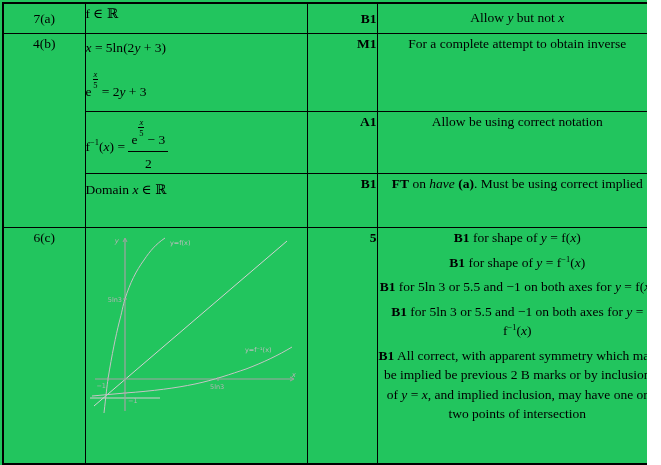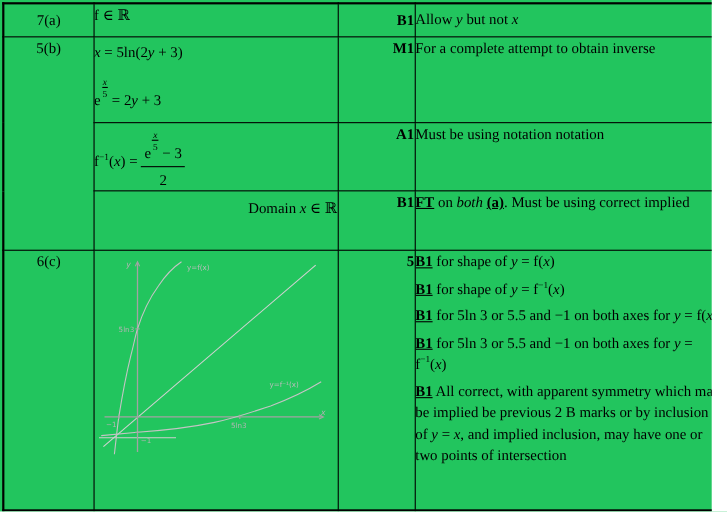--- a/index.html
+++ b/index.html
@@ -5,39 +5,39 @@
   html,body{margin:0;padding:0;background:#fff;}
   #page{width:647px;height:465px;background:#22c55e;position:relative;overflow:hidden;
         font-family:"Liberation Serif","DejaVu Serif","DejaVu Sans",serif;color:#000;}
   table.ms{border-collapse:collapse;table-layout:fixed;width:657px;margin:2px 0 0 2px;
            border:2px solid #000;}
   table.ms td{border:1px solid #000;vertical-align:top;font-size:13.5px;line-height:19px;
               padding:0;overflow:hidden;}
   td.qcell{text-align:center;padding-top:8px;}
   td.workcell{padding:6px 6px 4px 10px;}
   td.markcell{text-align:right;font-weight:bold;padding:7px 5px 0 0;}
-  td.commentcell{padding:5px 6px 4px 8px;}
+  td.commentcell{padding:5px 6px 4px 8px;text-align:center;}
   .eq{white-space:nowrap;}
   .eq1{margin-top:4px;}
   .eq2{margin-top:13px;}
   
   .supfrac{display:inline-block;vertical-align:7px;text-align:center;font-size:8.5px;
            line-height:1;margin-left:1px;}
   .supfrac .num{display:block;border-bottom:0.8px solid #000;padding:0 1px 1px 1px;font-style:italic;}
   .supfrac .den{display:block;padding-top:1px;}
   
   .frac{display:inline-block;vertical-align:middle;text-align:center;margin-top:-4px;}
   .frac .fnum{display:block;border-bottom:1px solid #000;padding:0 3px 3px 3px;}
   .frac .fden{display:block;padding-top:2px;}
   .isup{vertical-align:super;font-size:8.5px;line-height:0;}
   .run-i{font-style:italic;}
-  .run-b{font-weight:bold;text-decoration:underline;}
+  .run-b{font-weight:bold;}
   .run-sup{vertical-align:super;font-size:0.62em;line-height:0;}
   .a1eq{margin-top:10px;}
-  .domline{margin-top:6px;text-align:right;}
+  .domline{margin-top:6px;}
   .bline{margin-bottom:5px;}
   .c7c div{line-height:19.5px;}
   svg text{font-family:"DejaVu Sans",sans-serif;}
 </style>
 </head>
 <body>
 
 <div id="page">
   <table class="ms">
     <colgroup>
@@ -58,21 +58,21 @@
       <td class="markcell" style="padding-top:5px">
         <span>B1</span>
       </td>
       <td class="commentcell" style="padding-top:4px">
         <span><span>Allow </span><span class="run-i">y</span><span> but not </span><span class="run-i">x</span></span>
       </td>
     </tr>
 
     <tr style="height:78px">
       <td class="qcell" rowspan="3">
-        <span>5(b)</span>
+        <span>4(b)</span>
       </td>
       <td class="workcell">
         <div class="eq eq1">
           <span><span class="run-i">x</span><span> = 5ln</span><span>(2</span><span class="run-i">y</span><span> + 3)</span></span>
         </div>
         <div class="eq eq2">
           <span>e</span><span class="supfrac"><span class="num">x</span><span class="den">5</span></span><span><span> = 2</span><span class="run-i">y</span><span> + 3</span></span>
         </div>
       </td>
       <td class="markcell">
@@ -86,35 +86,35 @@
     <tr style="height:60px">
       <td class="workcell">
         <div class="eq a1eq">
           <span>f</span><span class="isup">−1</span><span>(</span><span class="run-i">x</span><span>) = </span><span class="frac"><span class="fnum"><span>e</span><span class="supfrac"><span class="num">x</span><span class="den">5</span></span><span> − 3</span></span><span class="fden">2</span></span>
         </div>
       </td>
       <td class="markcell">
         <span>A1</span>
       </td>
       <td class="commentcell">
-        <span><span>Must be using notation notation</span></span>
+        <span><span>Allow be using correct notation</span></span>
       </td>
     </tr>
 
     <tr style="height:54px">
       <td class="workcell">
         <div class="eq domline">
           <span><span>Domain </span><span class="run-i">x</span><span> ∈ ℝ</span></span>
         </div>
       </td>
       <td class="markcell">
         <span>B1</span>
       </td>
       <td class="commentcell">
-        <span><span class="run-b">FT</span><span> on </span><span class="run-i">both</span><span> </span><span class="run-b">(a)</span><span>. Must be using correct implied</span></span>
+        <span><span class="run-b">FT</span><span> on </span><span class="run-i">have</span><span> </span><span class="run-b">(a)</span><span>. Must be using correct implied</span></span>
       </td>
     </tr>
 
     <tr style="height:232px">
       <td class="qcell">
         <span>6(c)</span>
       </td>
       <td style="padding:4px 0 0 2px">
         <svg width="219" height="226" viewBox="0 0 219 226">
 

